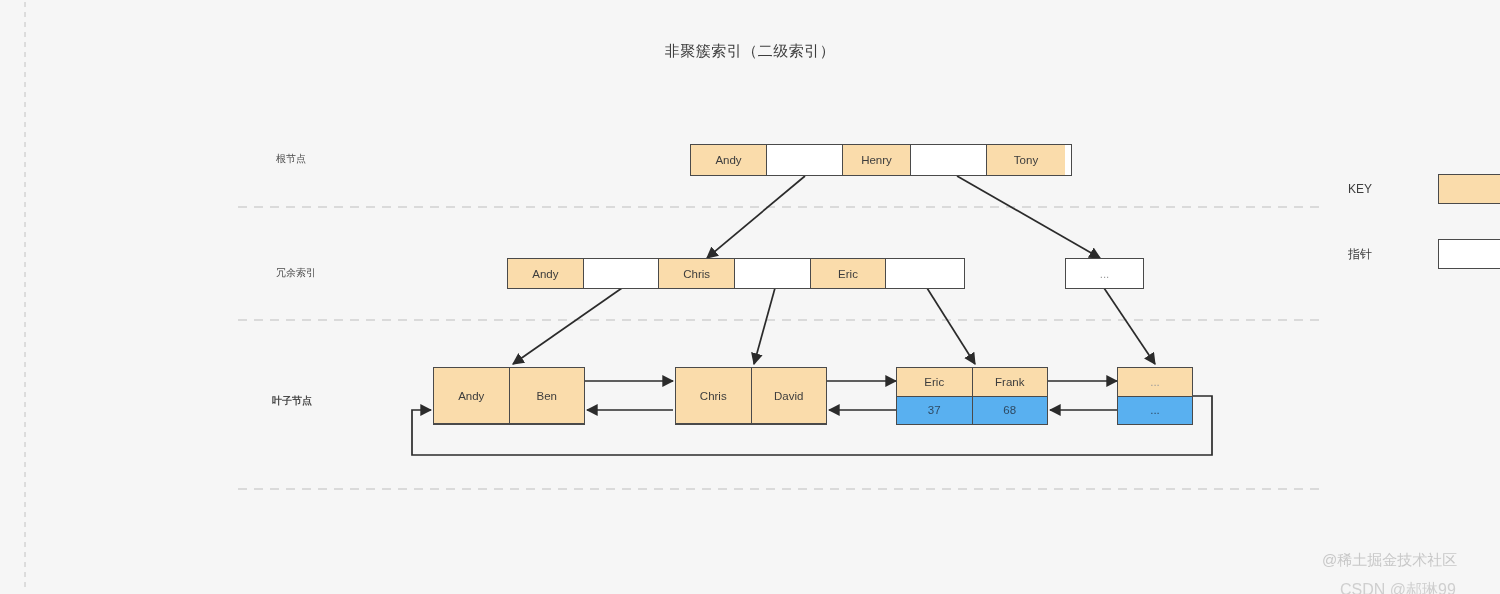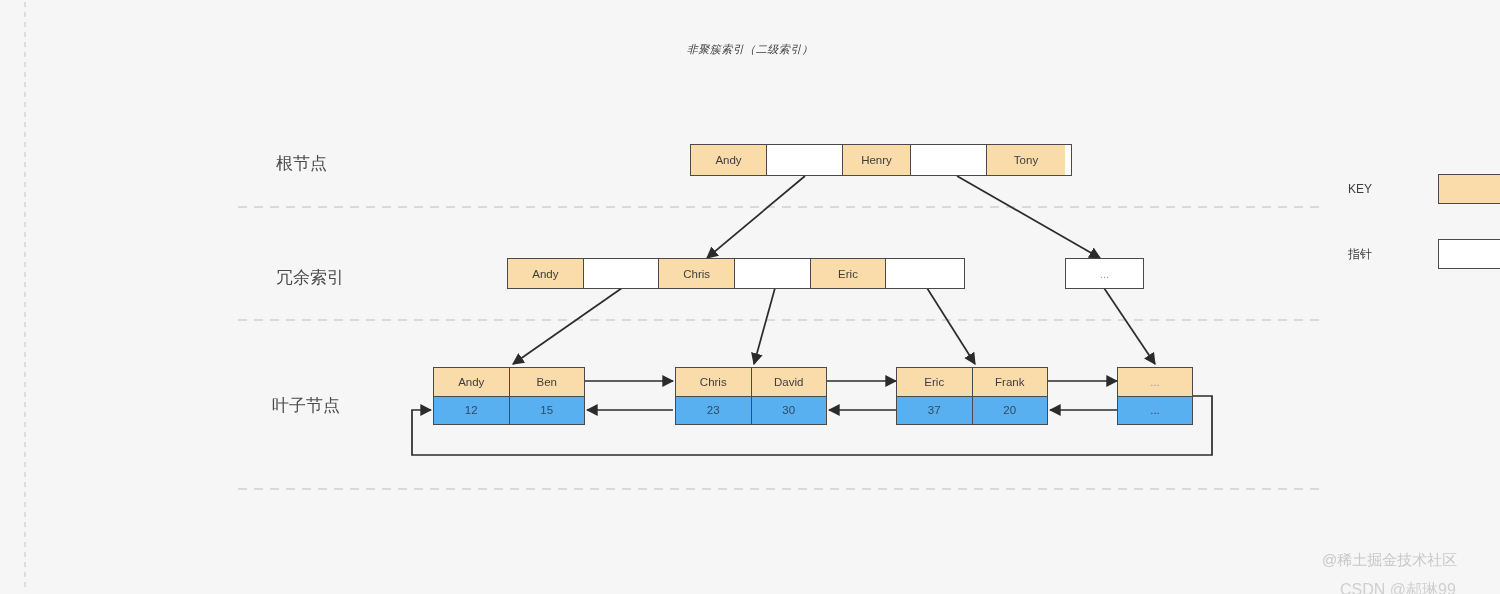--- a/index.html
+++ b/index.html
@@ -27,24 +27,23 @@
     width: 1500px;
     height: 594px;
     pointer-events: none;
   }
   .title {
     position: absolute;
     left: 0;
     top: 42px;
     width: 1500px;
     text-align: center;
-    font-size: 11px;
+    font-size: 15px;
     color: #3d3d3d;
     letter-spacing: 0.5px;
-    font-style: italic;
   }
   
   .node {
     position: absolute;
     display: flex;
     border: 1.6px solid #4a4a4a;
     box-sizing: border-box;
     background: #ffffff;
   }
   .cell {
@@ -77,21 +76,21 @@
     box-sizing: border-box;
   }
   .leaf .row.keys { border-bottom: 1.6px solid #4a4a4a; }
   .leaf .row .cell {
     flex: 1 1 0;
   }
 
   
   .row-label {
     position: absolute;
-    font-size: 17px;
+    font-size: 10px;
     color: #4a4a4a;
     white-space: nowrap;
   }
 
   
   .legend-row {
     position: absolute;
     display: flex;
     align-items: center;
     gap: 32px;
@@ -170,21 +169,21 @@
     <line x1="896" y1="410" x2="829" y2="410" stroke="#2b2b2b" stroke-width="1.7" marker-end="url(#ah)"></line>
     <line x1="1117" y1="410" x2="1050" y2="410" stroke="#2b2b2b" stroke-width="1.7" marker-end="url(#ah)"></line>
 
     <path d="M 1193 396 L 1212 396 L 1212 455 L 412 455 L 412 410 L 431 410" fill="none" stroke="#2b2b2b" stroke-width="1.7" marker-end="url(#ah)"></path>
   </svg>
 
   <div class="title">非聚簇索引（二级索引）</div>
 
   <div class="row-label" style="left:276px; top:152px;">根节点</div>
   <div class="row-label" style="left:276px; top:266px;">冗余索引</div>
-  <div class="row-label" style="left:272px; top:394px;">叶子节点</div>
+  <div class="row-label" style="left:272px; top:394px;font-weight:bold;">叶子节点</div>
 
   <div class="node" style="left:690px; top:144px; width:382px; height:32px;">
     <div class="cell key" style="width:76px;">Andy</div>
     <div class="cell ptr" style="width:76px;"></div>
     <div class="cell key" style="width:68px;">Henry</div>
     <div class="cell ptr" style="width:76px;"></div>
     <div class="cell key" style="width:78px;">Tony</div>
   </div>
 
   <div class="node" style="left:507px; top:258px; width:458px; height:31px;">
@@ -198,45 +197,37 @@
 
   <div class="node" style="left:1065px; top:258px; width:79px; height:31px;">
     <div class="cell ptr" style="width:79px; color:#9a9a9a;">...</div>
   </div>
 
   <div class="leaf" style="left:433px; top:367px; width:152px; height:58px;">
     <div class="row keys">
       <div class="cell key">Andy</div>
       <div class="cell key">Ben</div>
     </div>
-    <div class="row data">
-      <div class="cell data">12</div>
-      <div class="cell data">15</div>
-    </div>
   </div>
 
   <div class="leaf" style="left:675px; top:367px; width:152px; height:58px;">
     <div class="row keys">
       <div class="cell key">Chris</div>
       <div class="cell key">David</div>
     </div>
-    <div class="row data">
-      <div class="cell data">23</div>
-      <div class="cell data">30</div>
-    </div>
   </div>
 
   <div class="leaf" style="left:896px; top:367px; width:152px; height:58px;">
     <div class="row keys">
       <div class="cell key">Eric</div>
       <div class="cell key">Frank</div>
     </div>
     <div class="row data">
       <div class="cell data">37</div>
-      <div class="cell data">20</div>
+      <div class="cell data">68</div>
     </div>
   </div>
 
   <div class="leaf" style="left:1117px; top:367px; width:76px; height:58px;">
     <div class="row keys">
       <div class="cell key" style="color:#9a9a9a;">...</div>
     </div>
     <div class="row data">
       <div class="cell data" style="color:#2e4a63;">...</div>
     </div>

